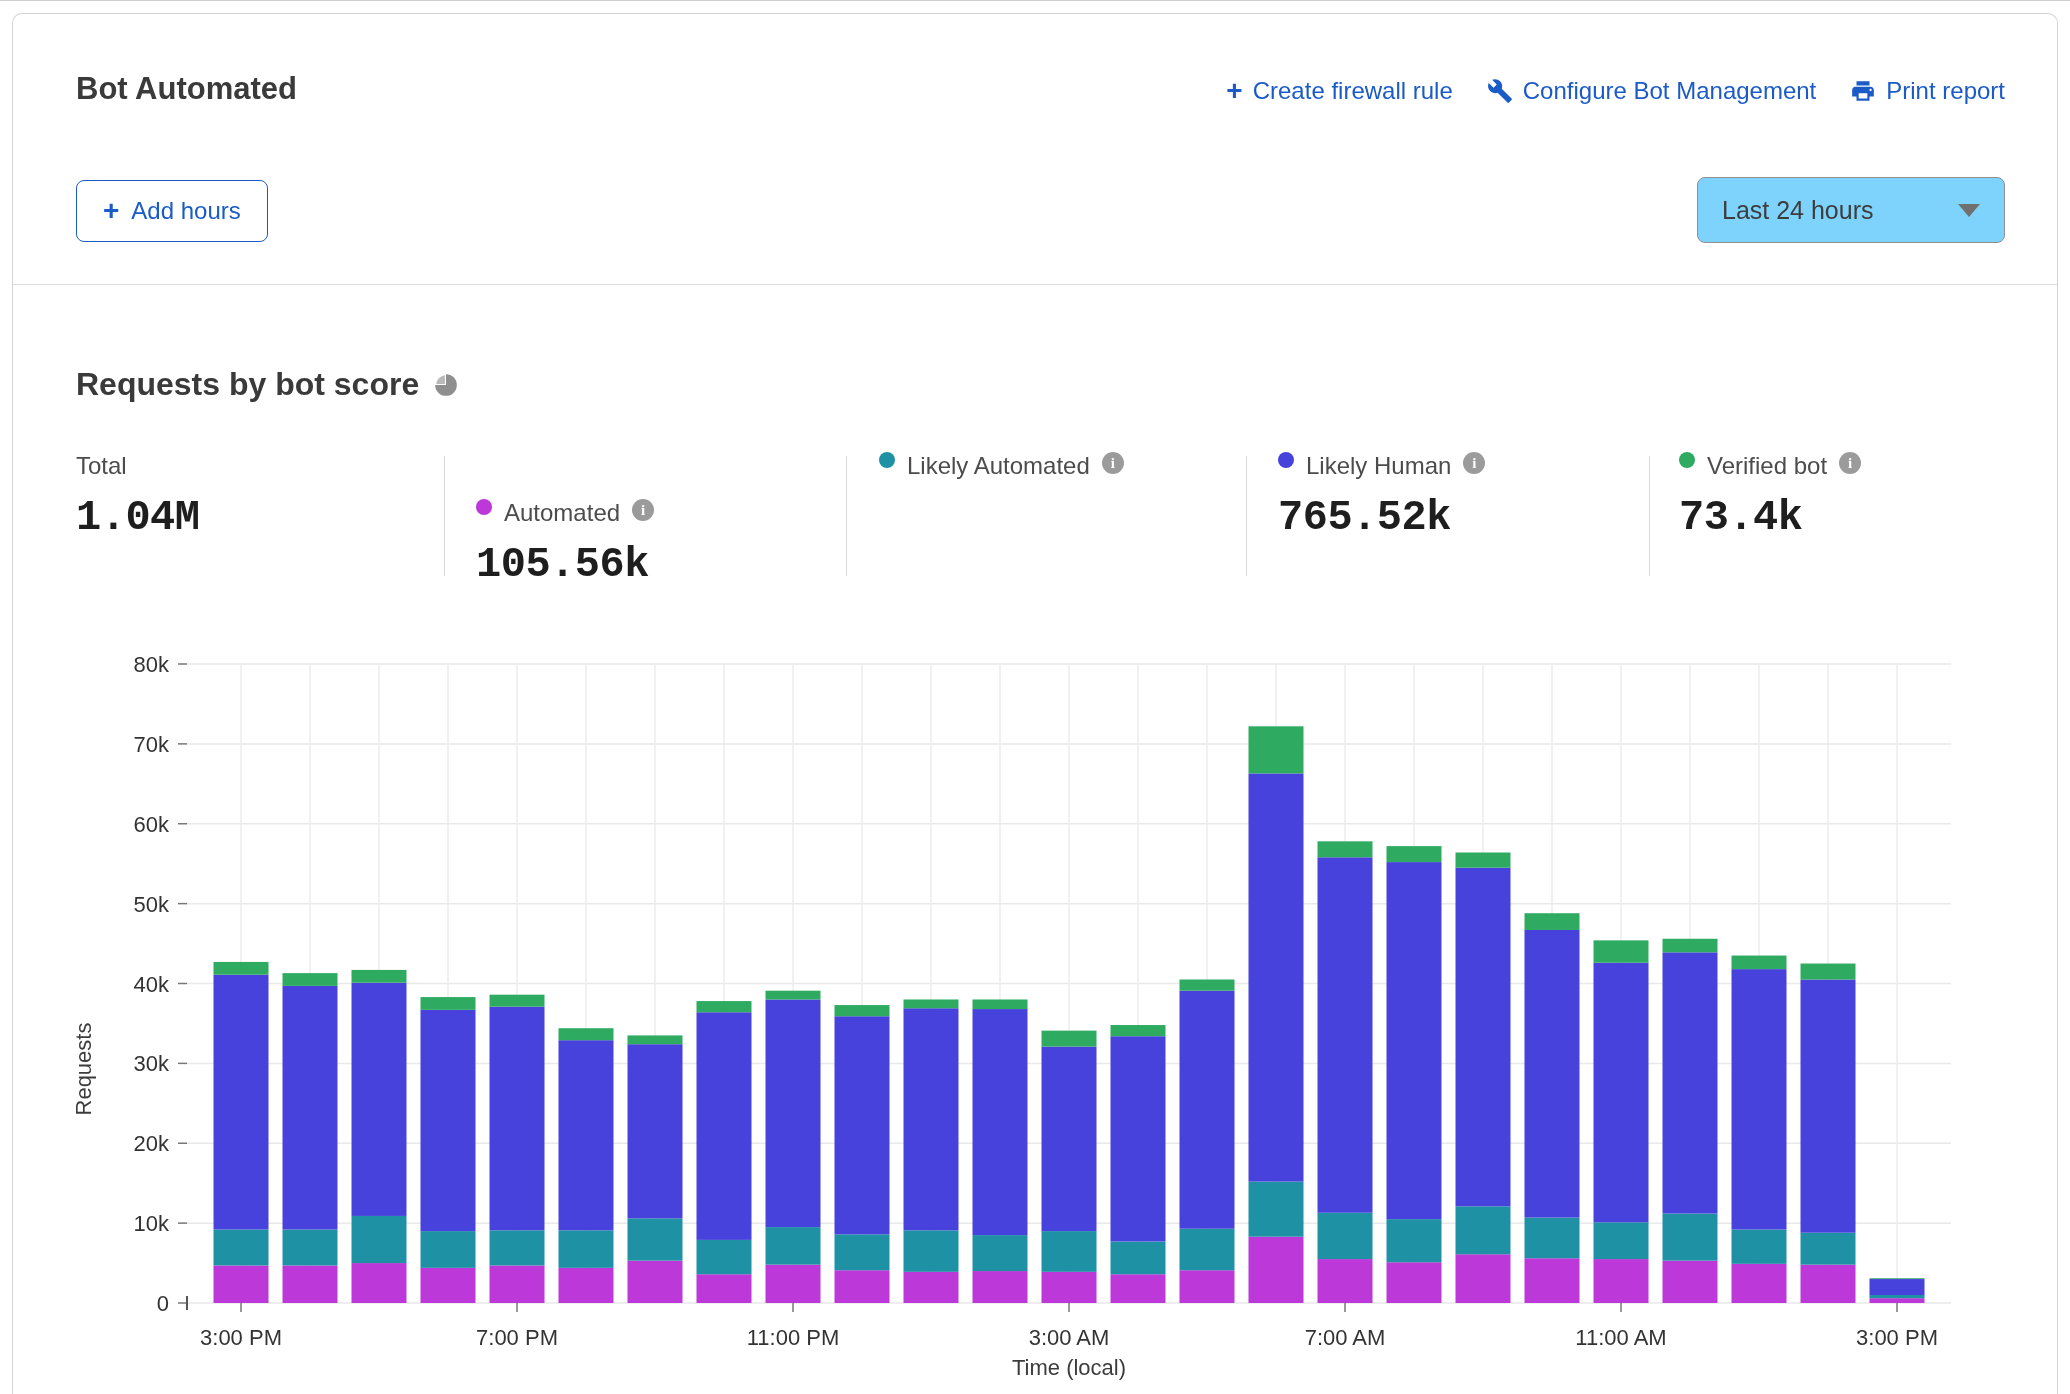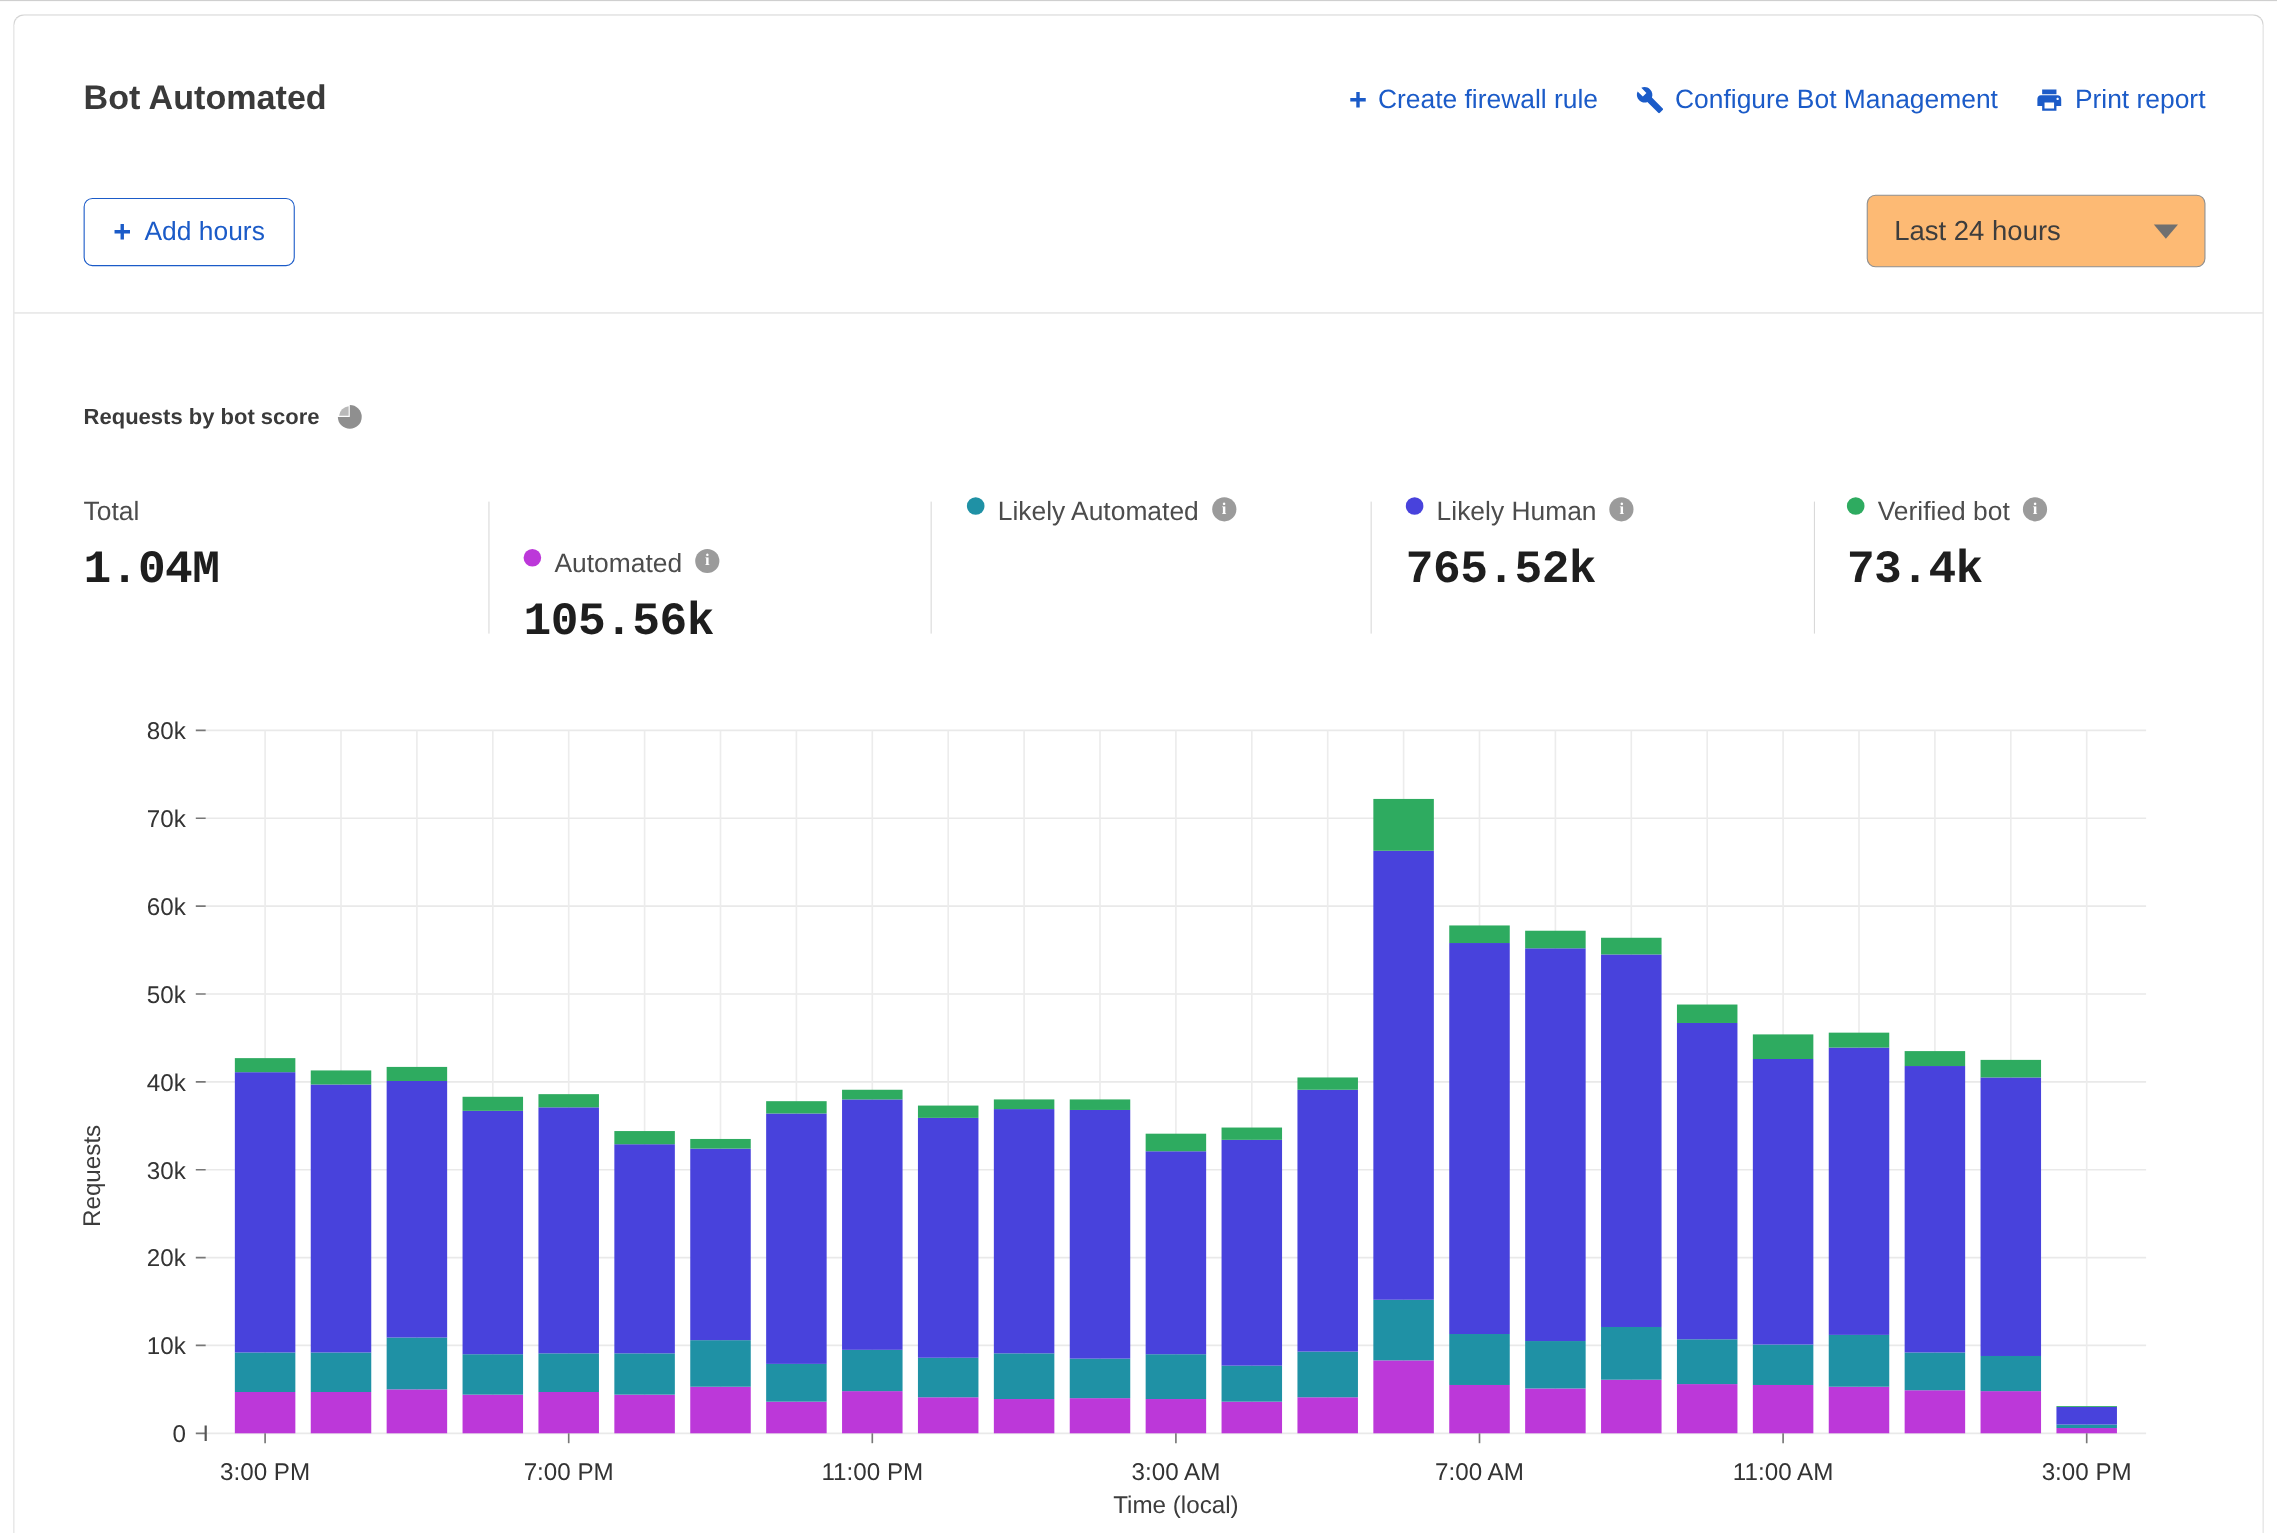--- a/index.html
+++ b/index.html
@@ -9,26 +9,26 @@
     border:1px solid #d4d4d4;border-bottom:none;border-radius:10px 10px 0 0;}
   .page-title{position:absolute;left:63px;top:57px;font-size:31px;font-weight:700;color:#3a3a3a;}
   .header-actions{position:absolute;right:52px;top:63px;display:flex;align-items:center;gap:34px;}
   .action-link{display:flex;align-items:center;gap:10px;color:#1b5bc8;font-size:24px;cursor:pointer;}
   .plus-glyph{font-size:28px;font-weight:700;line-height:1;}
   .add-filter-btn{position:absolute;left:63px;top:166px;height:62px;display:inline-flex;align-items:center;
     gap:12px;padding:0 26px;border:1.5px solid #1b5bc8;border-radius:8px;color:#1b5bc8;font-size:24px;
     background:#fff;cursor:pointer;}
   .time-range{position:absolute;right:52px;top:163px;width:308px;height:66px;border:1.5px solid #8f8f8f;
     border-radius:8px;display:flex;align-items:center;justify-content:space-between;
-    padding:4px 24px;box-sizing:border-box;font-size:25px;color:#3d3d3d;background:#fdba74;cursor:pointer;}
+    padding:4px 24px;box-sizing:border-box;font-size:25px;color:#3d3d3d;background:#7dd3fc;cursor:pointer;}
   .caret-down{width:0;height:0;border-left:11px solid transparent;border-right:11px solid transparent;
     border-top:13px solid #707070;}
   .header-divider{position:absolute;left:0;top:270px;width:100%;height:1px;background:#dcdcdc;}
   .section-title-row{position:absolute;left:63px;top:352px;display:flex;align-items:center;gap:14px;}
-  .section-title{font-size:20px;font-weight:700;color:#3a3a3a;}
+  .section-title{font-size:32px;font-weight:700;color:#3a3a3a;}
   .stats-row{position:absolute;left:0;top:438px;width:100%;height:130px;}
   .stat{position:absolute;top:0;}
   .stat-label-row{display:flex;align-items:flex-start;gap:12px;font-size:24px;color:#4c4c4c;}
   .dot{width:16px;height:16px;border-radius:50%;background:#999;flex:0 0 auto;}
   .info-icon{width:22px;height:22px;border-radius:50%;background:#9b9b9b;color:#fff;display:inline-flex;
     align-items:center;justify-content:center;font-size:15px;font-weight:700;font-family:"Liberation Serif",serif;}
   .stat-value{margin-top:14px;font-size:42px;font-weight:700;color:#1e1e1e;letter-spacing:-0.5px;font-family:Liberation Mono, monospace;}
   .stat-divider{position:absolute;top:4px;width:1px;height:120px;background:#d9d9d9;}
   .chart-wrap{position:absolute;left:0;top:615px;width:2044px;height:780px;}
   svg text{font-family:"Liberation Sans","DejaVu Sans",sans-serif;}

